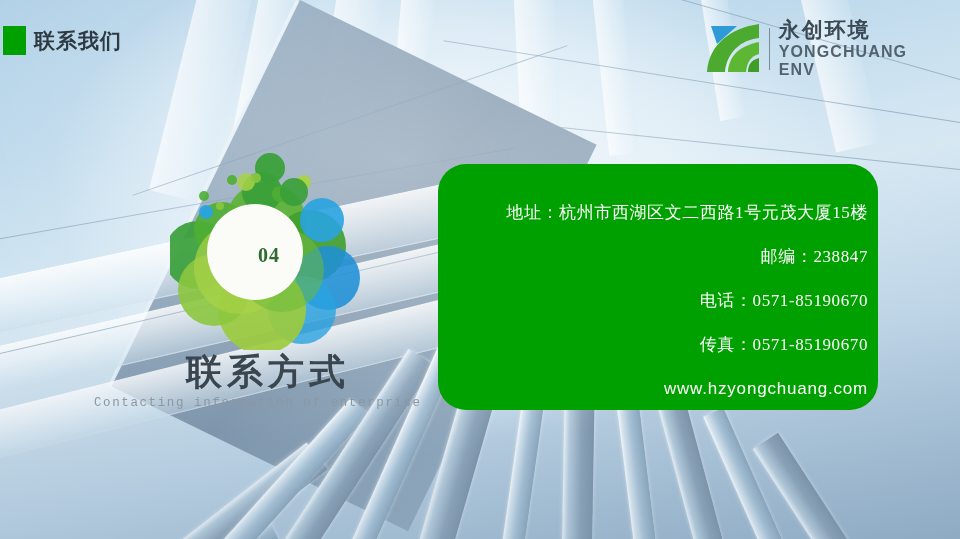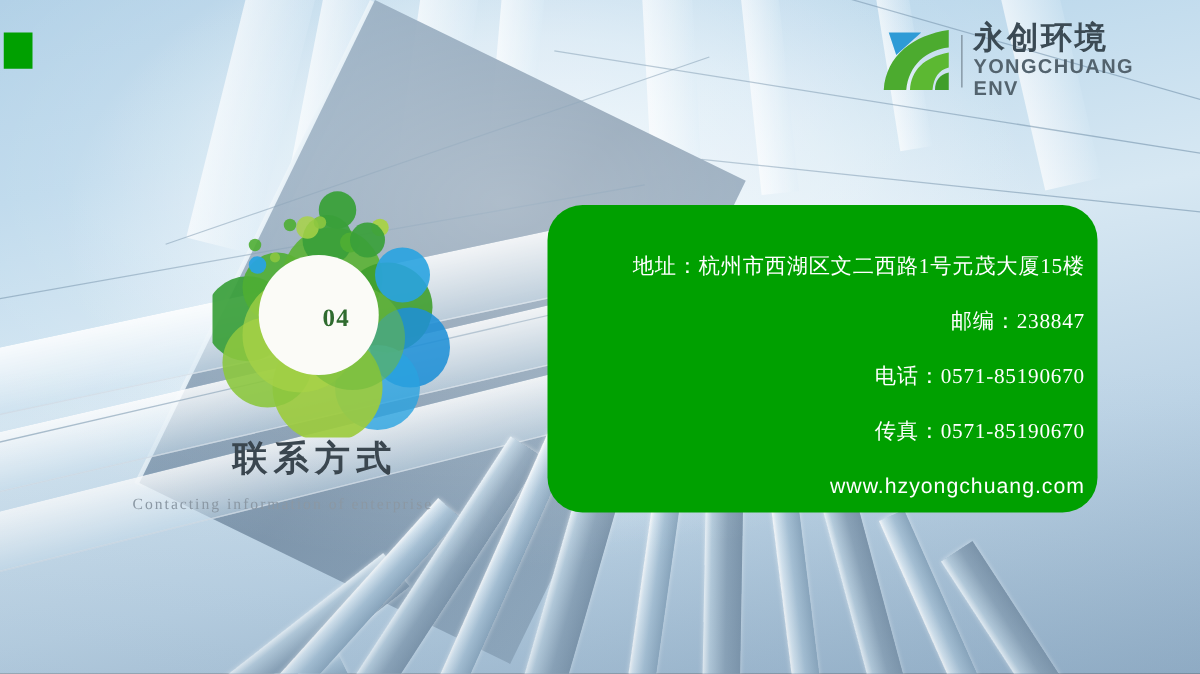--- a/index.html
+++ b/index.html
@@ -126,21 +126,21 @@
     display: flex; align-items: center;
   }
   .logo-mark { width: 62px; height: 54px; flex: 0 0 auto; }
   .logo-div {
     width: 1px; height: 42px;
     background: #7a8a97;
     margin: 0 9px 0 4px;
   }
   .logo-txt { display: flex; flex-direction: column; justify-content: center; }
   .logo-cn {
-    font-size: 25px;
+    font-size: 21px;
     font-weight: bold;
     color: #3b4a54;
     letter-spacing: 2px;
     line-height: 1.05;
   }
   .logo-en {
     font-size: 16px;
     font-weight: bold;
     color: #53636e;
     letter-spacing: 1.1px;
@@ -165,34 +165,33 @@
     color: #2f6b2f;
     letter-spacing: 1px;
     font-weight: bold;
   }
 
   
   .sec-title {
     position: absolute;
     left: 186px; top: 348px;
     font-family: "Liberation Serif", serif;
-    font-size: 28px;
+    font-size: 36px;
     font-weight: bold;
     color: #3a464f;
     letter-spacing: 5px;
   }
   .sec-sub {
     position: absolute;
     left: 94px; top: 396px;
-    font-family: Liberation Serif, serif;
+    font-family: Liberation Mono, monospace;
     font-size: 12.5px;
     color: #8b98a4;
     letter-spacing: 1.6px;
     white-space: nowrap;
-    margin-left: 12px;
   }
 
   
   .panel {
     position: absolute;
     left: 438px; top: 164px;
     width: 440px; height: 246px;
     background: #00a000;
     box-sizing: border-box;
     padding: 40px 10px 0 0;
@@ -256,20 +255,21 @@
     <div class="beam beam-dark" style="left:560px; width:30px; height:290px; transform:rotate(1deg);"></div>
     <div class="beam" style="left:648px; width:22px;  height:280px; transform:rotate(-7deg);"></div>
     <div class="beam beam-dark" style="left:726px; width:28px; height:280px; transform:rotate(-15deg);"></div>
     <div class="beam" style="left:812px; width:22px;  height:270px; transform:rotate(-24deg);"></div>
     <div class="beam beam-dark" style="left:892px; width:30px; height:260px; transform:rotate(-33deg);"></div>
 
     <div class="beam-vignette"></div>
   </div>
 
   <div class="hdr-square"></div>
+  <div class="hdr-title">联系我们</div>
 
   <div class="logo">
     <span class="logo-mark">
       <svg viewBox="0 0 62 54" width="62" height="54">
         <path d="M8 4 L34 4 L14 22 Z" fill="#2e9bd6"></path>
         <path d="M56 2 C28 6 6 22 4 50 L22 50 C24 30 38 18 56 16 Z" fill="#4cab2f"></path>
         <path d="M56 20 C36 24 26 34 25 50 L43 50 C44 40 48 34 56 32 Z" fill="#5cb832"></path>
         <path d="M56 36 C48 38 45 43 45 50 L56 50 Z" fill="#3f9e2a"></path>
       </svg>
     </span>

